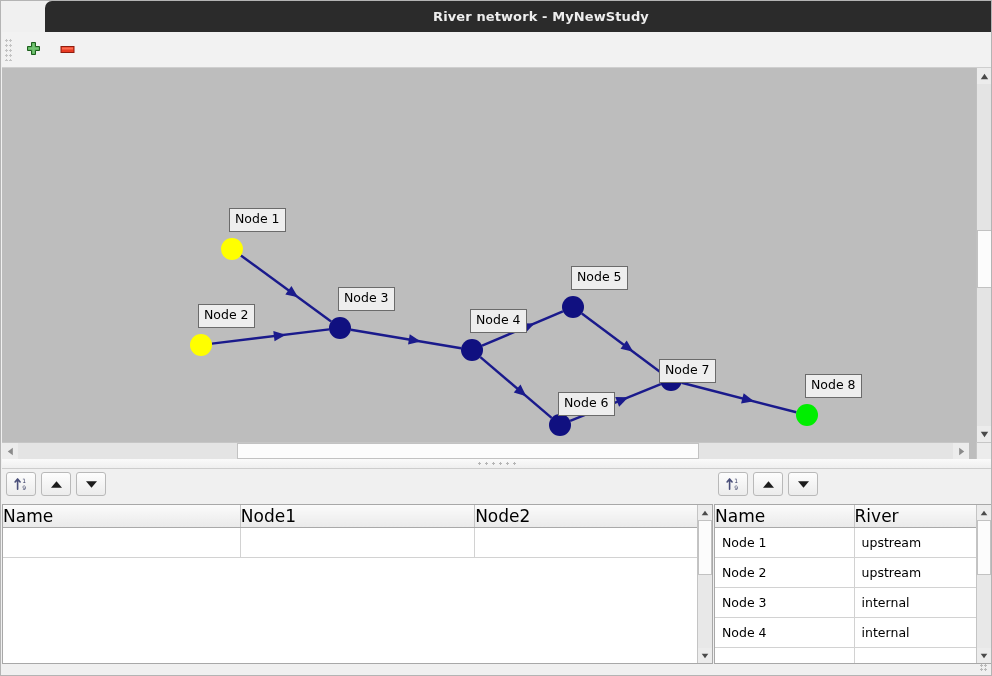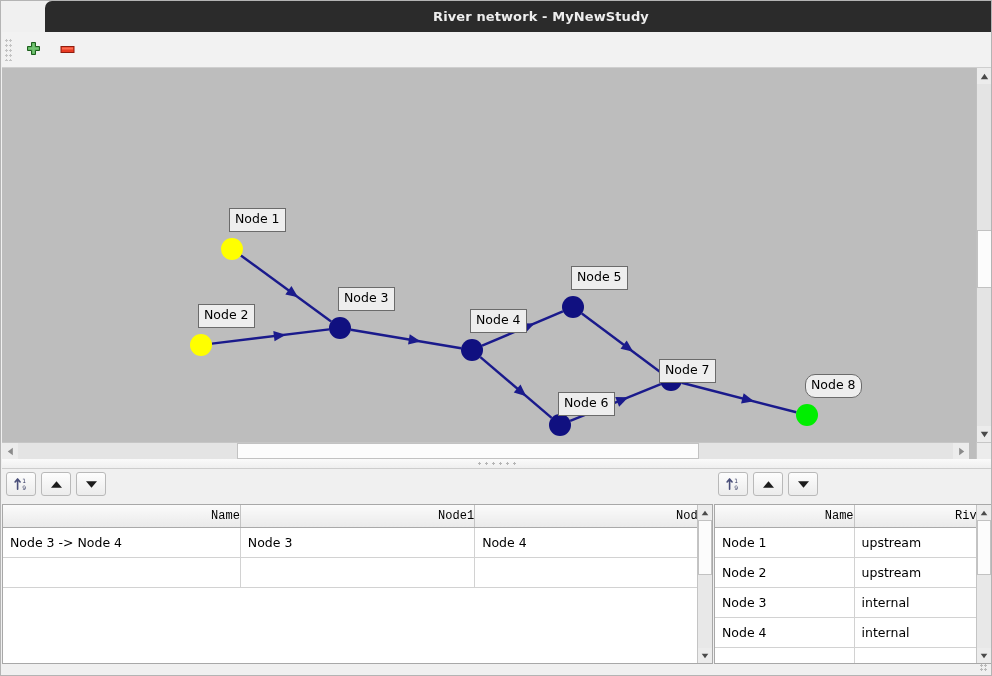--- a/index.html
+++ b/index.html
@@ -214,27 +214,26 @@
     border-collapse: collapse;
     table-layout: fixed;
     width: 100%;
     font-size: 12.5px;
   }
   table.grid th {
     background: linear-gradient(#fbfbfb, #eaeaea);
     border-right: 1px solid #c4c4c4;
     border-bottom: 1px solid #a9a9a9;
     font-weight: normal;
-    font-size: 12px;
+    font-size: 17px;
     color: #000;
     height: 22px;
-    text-align: right;
+    text-align: left;
     padding: 0;
     cursor: pointer;
-    font-family: Liberation Mono, monospace;
   }
   table.grid td {
     border-right: 1px solid #d2d2d2;
     border-bottom: 1px solid #d2d2d2;
     height: 29px;
     padding: 0 0 0 7px;
     color: #000;
     background: #ffffff;
     white-space: nowrap;
     overflow: hidden;
@@ -309,21 +308,21 @@
           <circle cx="805" cy="347" r="11" fill="#00ee00"></circle>
         </svg>
       <div id="node-labels">
           <div class="node-label" style="left: 227px; top: 140px;">Node 1</div>
           <div class="node-label" style="left: 196px; top: 236px;">Node 2</div>
           <div class="node-label" style="left: 336px; top: 219px;">Node 3</div>
           <div class="node-label" style="left: 468px; top: 241px;">Node 4</div>
           <div class="node-label" style="left: 569px; top: 198px;">Node 5</div>
           <div class="node-label" style="left: 556px; top: 324px;">Node 6</div>
           <div class="node-label" style="left: 657px; top: 271px; margin-top: 20px;">Node 7</div>
-          <div class="node-label" style="left: 803px; top: 306px; border-radius: 10px;">Node 8</div>
+          <div class="node-label" style="left: 803px; top: 306px;">Node 8</div>
         </div>
     </div>
 
     <div class="vscroll">
       <div class="sb-arrow" style="left:0;top:0;width:15px;height:16px;">
         <svg width="9" height="7" viewBox="0 0 9 7">
             <path d="M4.5 0.8 L8.2 6.2 L0.8 6.2 Z" fill="#4a4a4a"></path>
           </svg>
       </div>
       <div class="sb-track" style="left:0;top:16px;width:15px;height:342px;"></div>
@@ -386,25 +385,20 @@
               <col style="width:233px">
             </colgroup>
           <thead>
               <tr id="branch-head">
                 <th>Name</th>
                 <th>Node1</th>
                 <th style="border-right: none;">Node2</th>
               </tr>
             </thead>
           <tbody id="branch-body">
-              <tr>
-                <td>Node 3 -&gt; Node 4</td>
-                <td>Node 3</td>
-                <td style="border-right: none;">Node 4</td>
-              </tr>
               <tr>
                 <td></td>
                 <td></td>
                 <td style="border-right: none;"></td>
               </tr>
             </tbody>
         </table>
         <div class="grid-vscroll" style="height:158px;">
           <div class="sb-arrow" style="left:0;top:0;width:14px;height:15px;">
             <svg width="8" height="6" viewBox="0 0 8 6">

